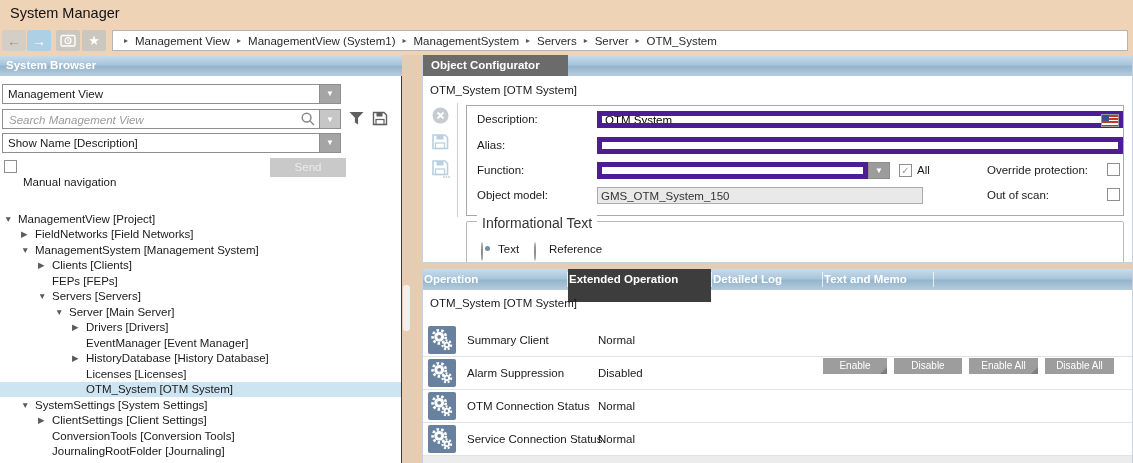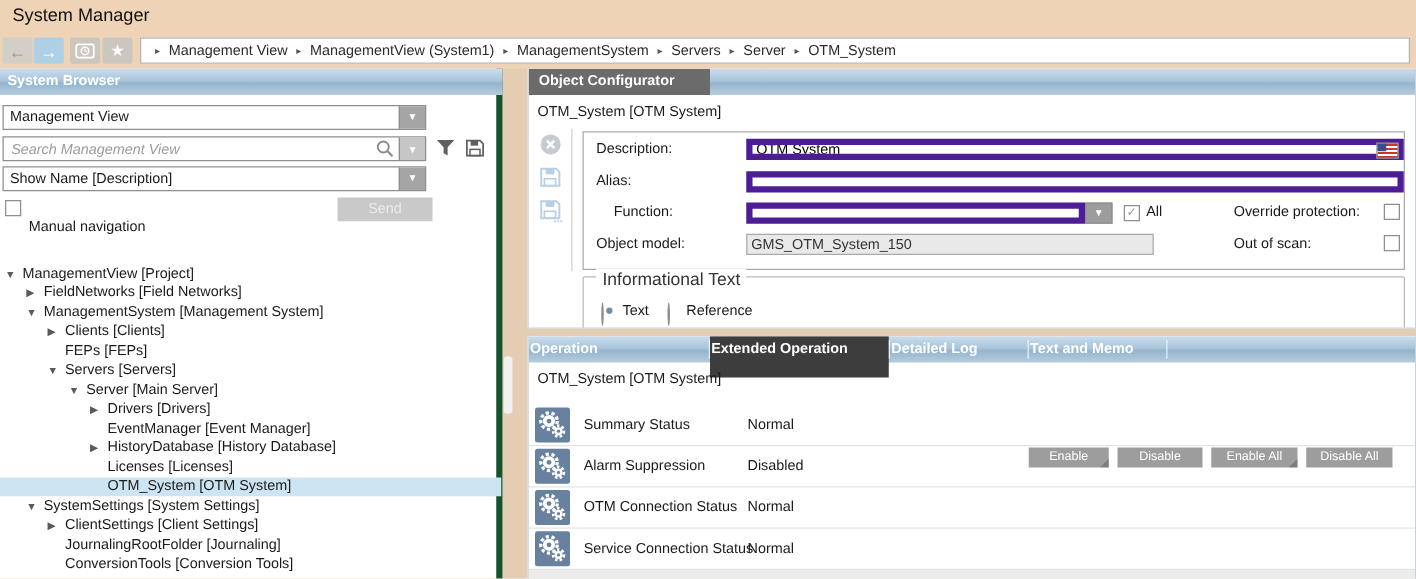--- a/index.html
+++ b/index.html
@@ -18,21 +18,21 @@
   .tb-star{left:82px;background:#cbc7bf;color:#fff;font-size:13px;}
   .crumbbar{position:absolute;left:112px;top:3px;width:1016px;height:21px;background:#fff;border:1px solid #b5b5b5;box-sizing:border-box;display:flex;align-items:center;padding-left:4px;overflow:hidden;}
   .bc-sep{color:#555;font-size:8px;margin:0 7px;}
   .bc-item{font-size:11.5px;color:#2a2a2a;white-space:nowrap;}
 
   
   .hdr{background:linear-gradient(180deg,#cadded 0%,#a9c5da 45%,#94b5ce 55%,#b7ccdc 100%);}
   .hdr-label{color:#fff;font-weight:bold;font-size:11.5px;line-height:21px;padding-left:6px;}
 
   
-  .leftpanel{left:0;top:55px;width:402px;height:408px;background:#fff;border-right:5px solid #14532d;box-sizing:border-box;}
+  .leftpanel{left:0;top:55px;width:402px;height:408px;background:#fff;border-right:1px solid #14532d;box-sizing:border-box;}
   .lp-hdr{left:0;top:0;width:402px;height:21px;}
   .combo{position:absolute;left:2px;width:339px;height:20px;background:#fff;border:1px solid #8e8e8e;box-sizing:border-box;font-size:11.5px;line-height:18px;padding-left:5px;}
   .dd-btn{position:absolute;right:0;top:0;width:20px;height:18px;background:#a5a5a5;color:#fff;font-size:8px;display:flex;align-items:center;justify-content:center;border-left:1px solid #8e8e8e;}
   .dd-btn.light{background:#c6c6c6;}
   .searchbox{position:absolute;left:2px;top:54px;width:339px;height:20px;border:1px solid #8e8e8e;background:#fff;box-sizing:border-box;}
   .searchbox input{position:absolute;left:4px;top:1px;width:270px;height:15px;border:none;outline:none;font-family:inherit;font-size:11.5px;font-style:italic;color:#333;}
   .searchbox input::placeholder{color:#9b9b9b;font-style:italic;}
   .mag{position:absolute;right:24px;top:1px;}
   .cb{width:13px;height:13px;background:#fff;border:1px solid #8e8e8e;box-sizing:border-box;font-size:10px;line-height:11px;text-align:center;color:#9a9a9a;}
   .cb .cb-check{font-weight:bold;}
@@ -241,26 +241,26 @@
           <span class="tree-label">SystemSettings [System Settings]</span>
         </div>
         <div class="tree-row">
           <span class="tree-pad" style="width: 38px;"></span>
           <span class="tree-arrow">▶</span>
           <span class="tree-label">ClientSettings [Client Settings]</span>
         </div>
         <div class="tree-row">
           <span class="tree-pad" style="width: 38px;"></span>
           <span class="tree-arrow"></span>
+          <span class="tree-label">ConversionTools [Conversion Tools]</span>
+        </div>
+        <div class="tree-row">
+          <span class="tree-pad" style="width: 38px;"></span>
+          <span class="tree-arrow"></span>
           <span class="tree-label">JournalingRootFolder [Journaling]</span>
-        </div>
-        <div class="tree-row">
-          <span class="tree-pad" style="width: 38px;"></span>
-          <span class="tree-arrow"></span>
-          <span class="tree-label">ConversionTools [Conversion Tools]</span>
         </div>
       </div>
   </div>
 
   <div class="abs splitter-handle"></div>
 
   <div class="abs ocpanel">
     <div class="abs oc-hdr hdr">
       <div class="oc-tab">Object Configurator</div>
     </div>
@@ -293,21 +293,21 @@
     <div class="abs icon-col-sep"></div>
 
     <div class="abs formbox">
       <span class="frm-lbl" style="top:7px;">Description:</span>
       <input class="frm-input" style="top: 5px; width: 526px;" value="OTM System">
       <span class="flag" style="left:634px;top:8px;"></span>
 
       <span class="frm-lbl" style="top:33px;">Alias:</span>
       <input class="frm-input" style="top: 31px; width: 526px;" value="">
 
-      <span class="frm-lbl" style="top:58px;margin-left:14px;">Function:</span>
+      <span class="frm-lbl" style="top:58px;">Function:</span>
       <input class="frm-input" style="top: 56px; width: 271px;" value="">
       <span class="fn-dd" style="left:401px;top:56px;">
           <span>▼</span>
         </span>
       <span class="abs cb" style="left:432px;top:58px;"><span class="cb-check">✓</span></span>
       <span class="frm-lbl" style="left:450px;top:58px;">All</span>
       <span class="frm-lbl" style="left:520px;top:58px;text-align:center;">Override protection:</span>
       <span class="abs cb" style="left:640px;top:57px;"></span>
 
       <span class="frm-lbl" style="top:83px;">Object model:</span>
@@ -342,21 +342,21 @@
           <span class="gear-tile">
             <svg width="24" height="24" viewBox="0 0 24 24">
               <circle cx="9.2" cy="8.8" r="6.6" fill="none" stroke="#fff" stroke-width="2.6" stroke-dasharray="2.6 2.1"></circle>
               <circle cx="9.2" cy="8.8" r="4.9" fill="#fff"></circle>
               <circle cx="9.2" cy="8.8" r="1.9" fill="#67819f"></circle>
               <circle cx="16.8" cy="16.9" r="4.3" fill="none" stroke="#fff" stroke-width="2.2" stroke-dasharray="2 1.7"></circle>
               <circle cx="16.8" cy="16.9" r="3.2" fill="#fff"></circle>
               <circle cx="16.8" cy="16.9" r="1.3" fill="#67819f"></circle>
             </svg>
           </span>
-          <span class="op-name">Summary Status</span>
+          <span class="op-name">Summary Client</span>
           <span class="op-value">Normal</span>
         </div>
         <div class="op-row">
           <span class="gear-tile">
             <svg width="24" height="24" viewBox="0 0 24 24">
               <circle cx="9.2" cy="8.8" r="6.6" fill="none" stroke="#fff" stroke-width="2.6" stroke-dasharray="2.6 2.1"></circle>
               <circle cx="9.2" cy="8.8" r="4.9" fill="#fff"></circle>
               <circle cx="9.2" cy="8.8" r="1.9" fill="#67819f"></circle>
               <circle cx="16.8" cy="16.9" r="4.3" fill="none" stroke="#fff" stroke-width="2.2" stroke-dasharray="2 1.7"></circle>
               <circle cx="16.8" cy="16.9" r="3.2" fill="#fff"></circle>

